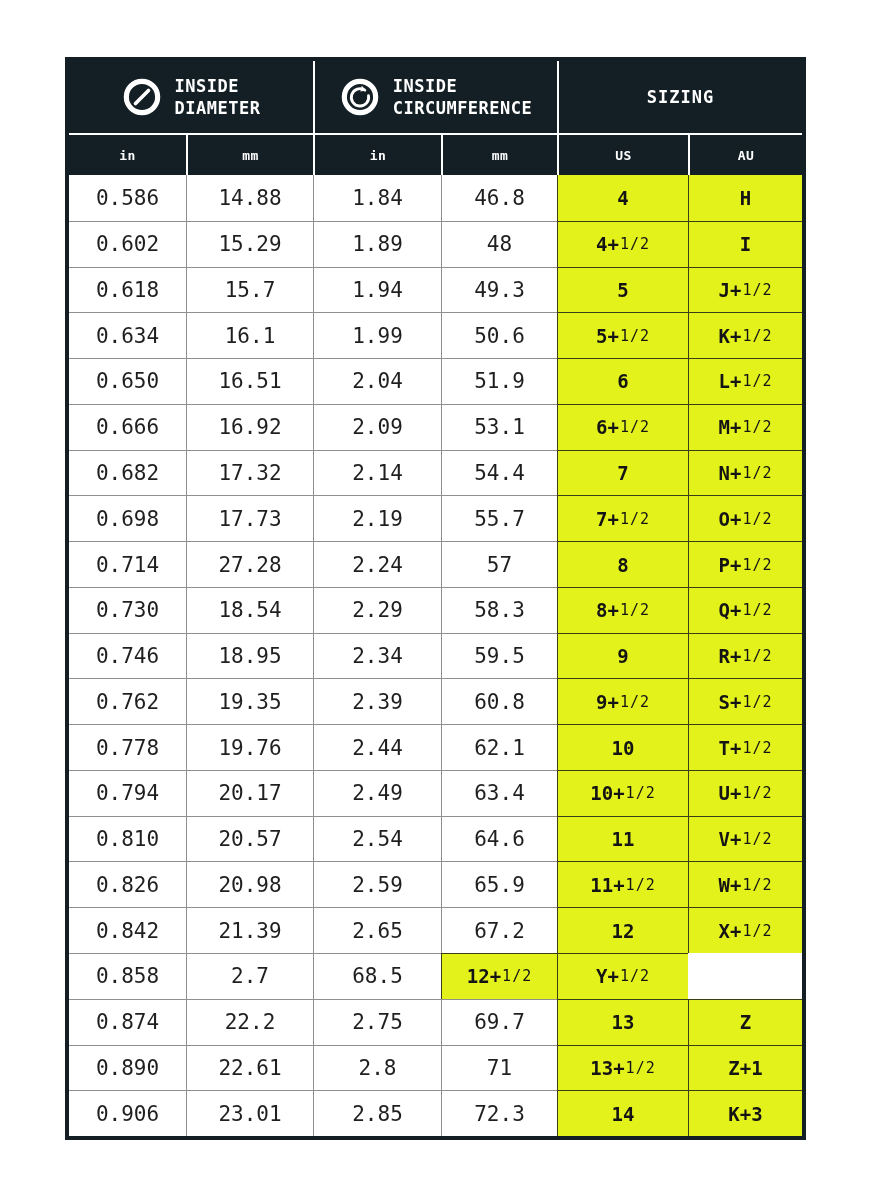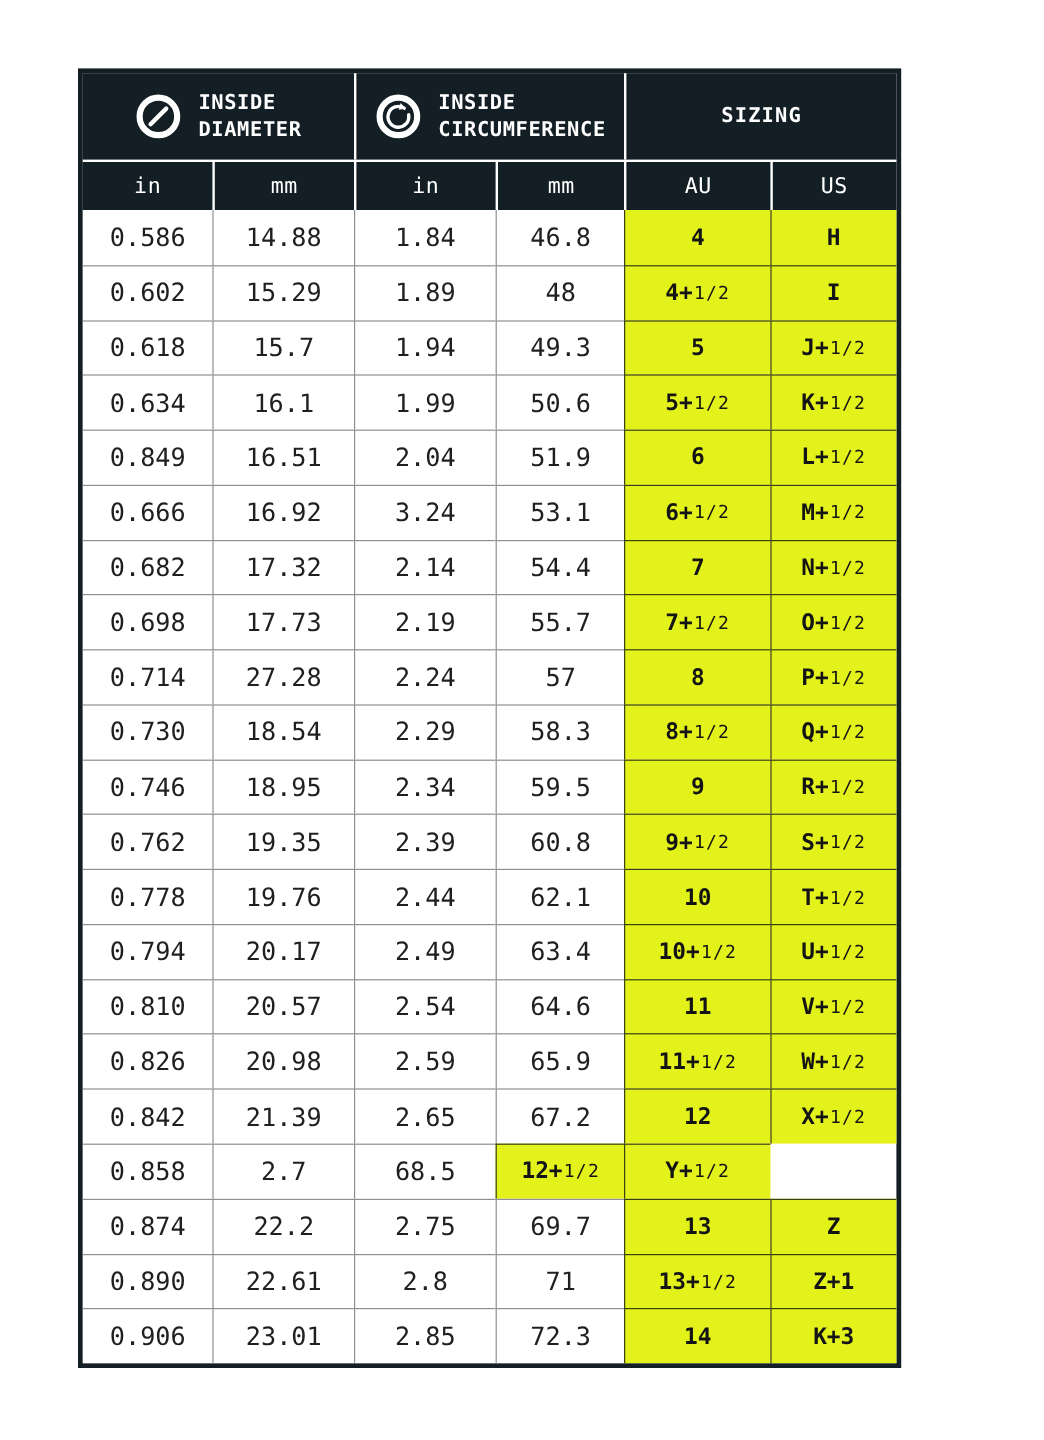--- a/index.html
+++ b/index.html
@@ -14,21 +14,21 @@
   html,body{width:870px;height:1200px;}
   body{
     background:#ffffff;
     font-family:"DejaVu Sans Mono","Liberation Mono",monospace;
     position:relative;
     overflow:hidden;
   }
   .size-table{
     position:absolute;
     left:65px;top:57px;
-    width:686px;height:1083px;
+    width:741px;height:1083px;
     border:4px solid var(--dark);
     display:flex;flex-direction:column;
     background:#ffffff;
   }
   
   .thead{
     background:var(--dark);
     color:#ffffff;
     display:flex;flex-direction:column;
     flex:0 0 auto;
@@ -59,22 +59,22 @@
     letter-spacing:1px;
   }
   .head-rule{height:2px;background:#ffffff;flex:0 0 auto;}
   .head-sub{
     height:40px;
     display:grid;
     grid-template-columns:117fr 127fr 128fr 116fr 131fr 114fr;
   }
   .sub-cell{
     display:flex;align-items:center;justify-content:center;
-    font-weight:normal;
-    font-size:18px;
+    font-weight:bold;
+    font-size:13px;
     letter-spacing:0.5px;
   }
   .sub-cell + .sub-cell{border-left:2px solid #ffffff;text-align:right;}
   
   .tbody{flex:1 1 auto;display:flex;flex-direction:column;}
   .row{
     flex:1 1 0;
     display:grid;
     grid-template-columns:117fr 127fr 128fr 116fr 131fr 114fr;
   }
@@ -140,22 +140,22 @@
 
     </div>
 
     <div class="head-rule"></div>
 
     <div class="head-sub">
       <div class="sub-cell">in</div>
       <div class="sub-cell">mm</div>
       <div class="sub-cell">in</div>
       <div class="sub-cell">mm</div>
+      <div class="sub-cell">US</div>
       <div class="sub-cell">AU</div>
-      <div class="sub-cell">US</div>
     </div>
 
   </div>
 
   <div class="tbody" id="tbody">
       <div class="row">
         <div class="cell plain">0.586</div>
         <div class="cell plain">14.88</div>
         <div class="cell plain">1.84</div>
         <div class="cell plain">46.8</div>
@@ -192,34 +192,34 @@
         <div class="cell accent">
           <span>5+</span>
           <span class="sz-frac">1/2</span>
         </div>
         <div class="cell accent">
           <span>K+</span>
           <span class="sz-frac">1/2</span>
         </div>
       </div>
       <div class="row">
-        <div class="cell plain">0.849</div>
+        <div class="cell plain">0.650</div>
         <div class="cell plain">16.51</div>
         <div class="cell plain">2.04</div>
         <div class="cell plain">51.9</div>
         <div class="cell accent">6</div>
         <div class="cell accent">
           <span>L+</span>
           <span class="sz-frac">1/2</span>
         </div>
       </div>
       <div class="row">
         <div class="cell plain">0.666</div>
         <div class="cell plain">16.92</div>
-        <div class="cell plain">3.24</div>
+        <div class="cell plain">2.09</div>
         <div class="cell plain">53.1</div>
         <div class="cell accent">
           <span>6+</span>
           <span class="sz-frac">1/2</span>
         </div>
         <div class="cell accent">
           <span>M+</span>
           <span class="sz-frac">1/2</span>
         </div>
       </div>

